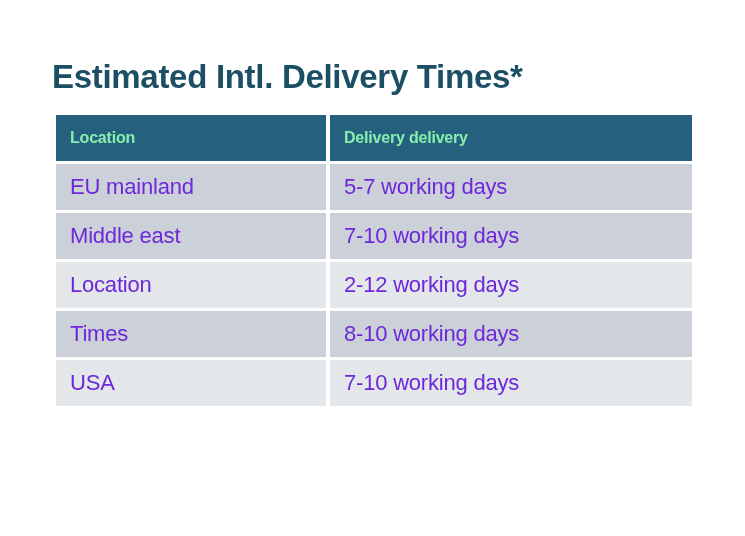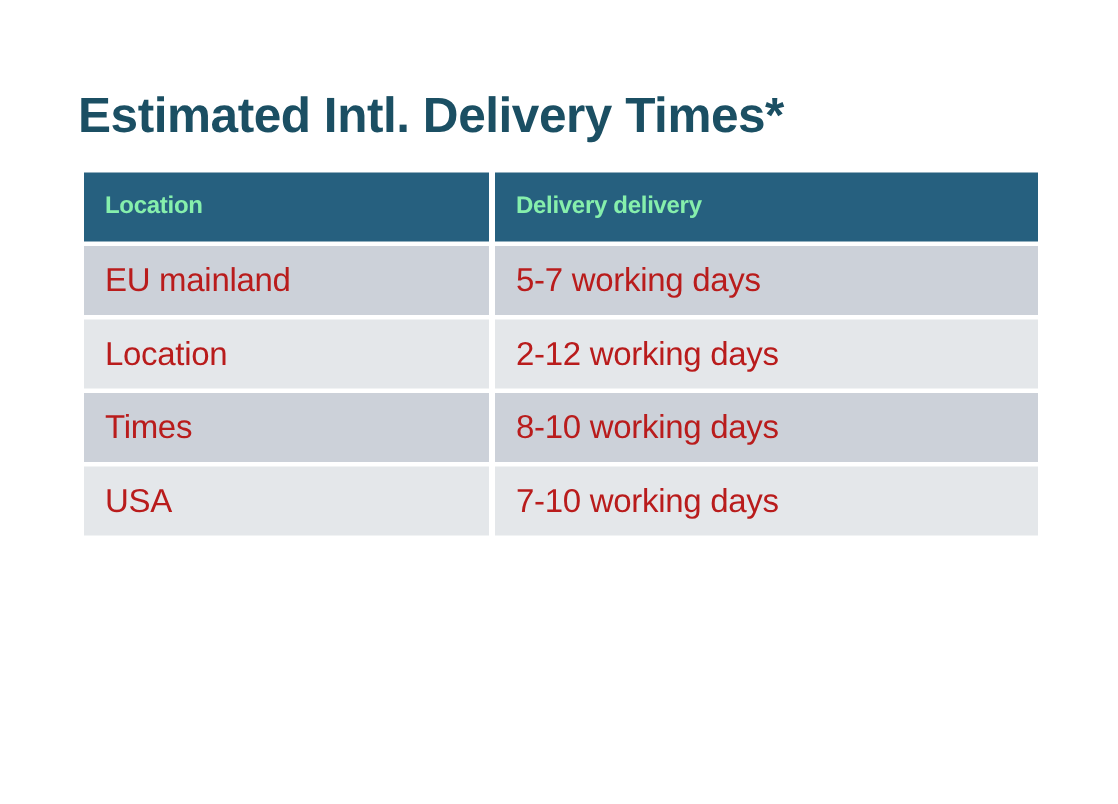--- a/index.html
+++ b/index.html
@@ -62,21 +62,21 @@
     letter-spacing: -0.2px;
   }
 
   .row-odd td {
     background: #ccd1d9;
   }
   .row-even td {
     background: #e4e7ea;
   }
   .delivery-table td {
-    color: #b91c1c;
+    color: #6d28d9;
     font-size: 22px;
     letter-spacing: -0.2px;
   }
 
   .footnote {
     position: absolute;
     left: 66px;
     top: 481px;
     font-size: 15px;
     color: #161616;
@@ -100,20 +100,24 @@
       <tr class="table-head">
         <th>Location</th>
         <th>Delivery delivery</th>
       </tr>
     </thead>
     <tbody>
       <tr class="row-odd">
         <td>EU mainland</td>
         <td>5-7 working days</td>
       </tr>
+      <tr class="row-odd">
+        <td>Middle east</td>
+        <td>7-10 working days</td>
+      </tr>
       <tr class="row-even">
         <td>Location</td>
         <td>2-12 working days</td>
       </tr>
       <tr class="row-odd">
         <td>Times</td>
         <td>8-10 working days</td>
       </tr>
       <tr class="row-even">
         <td>USA</td>

